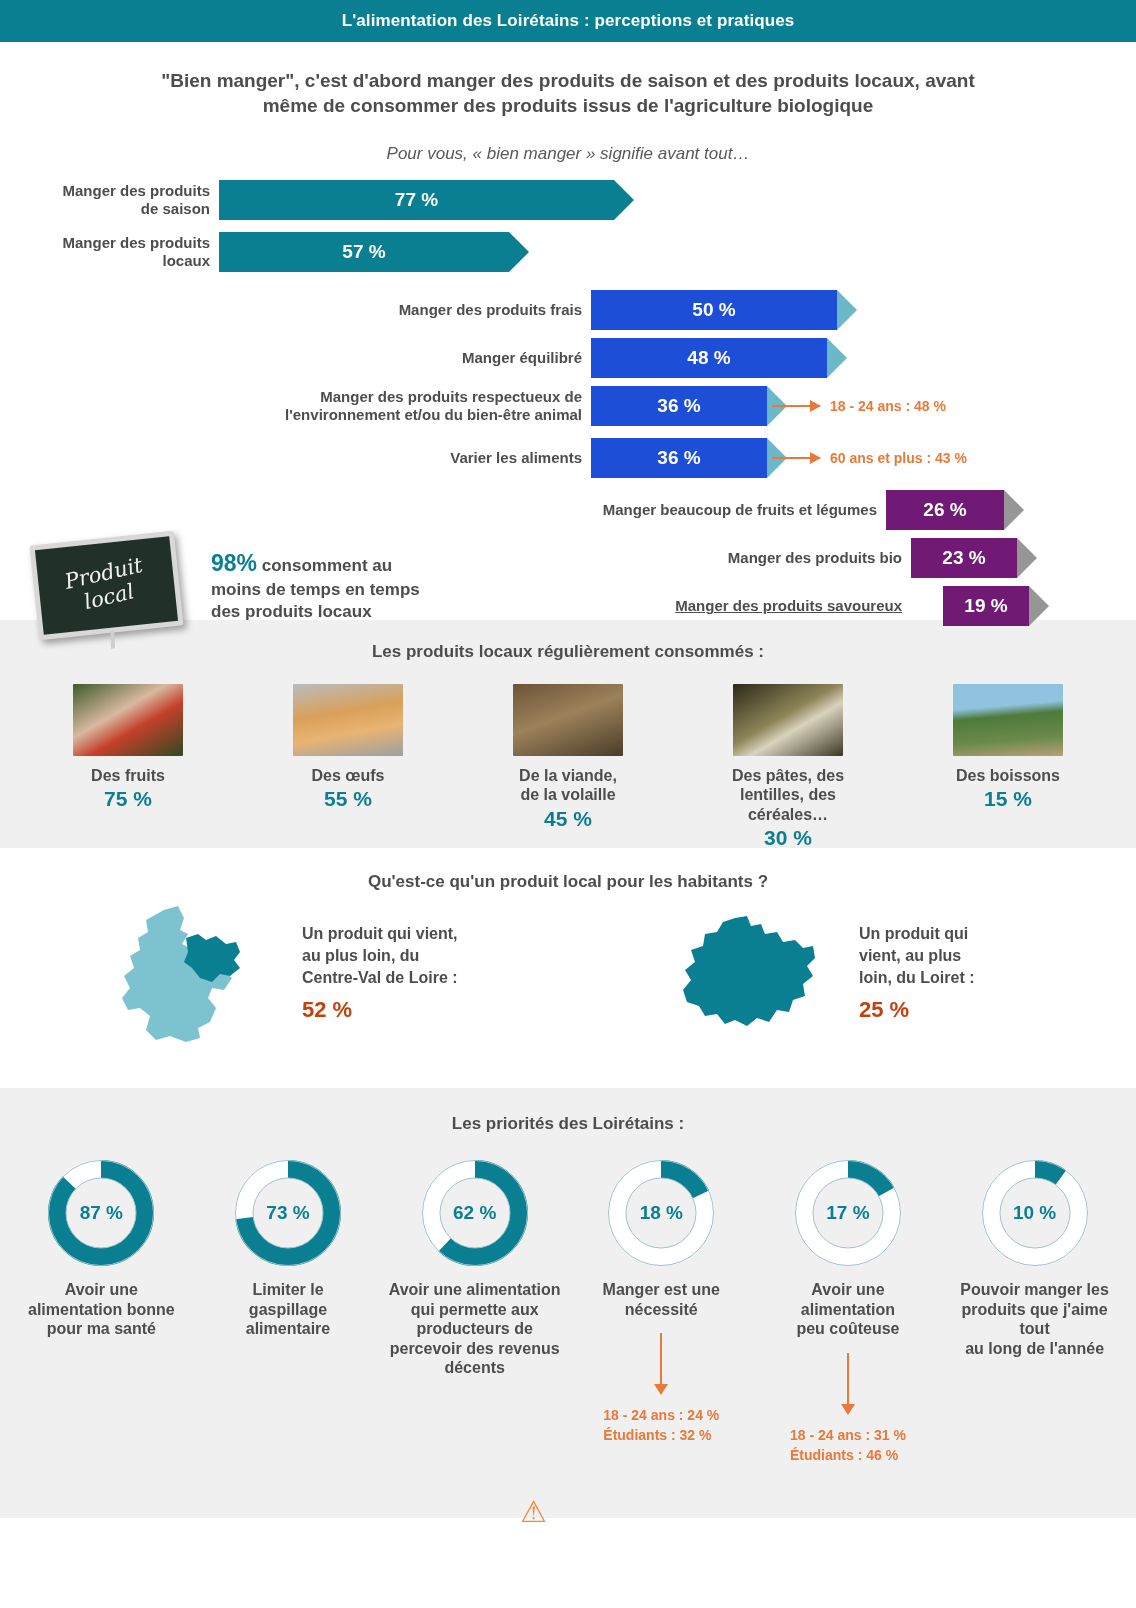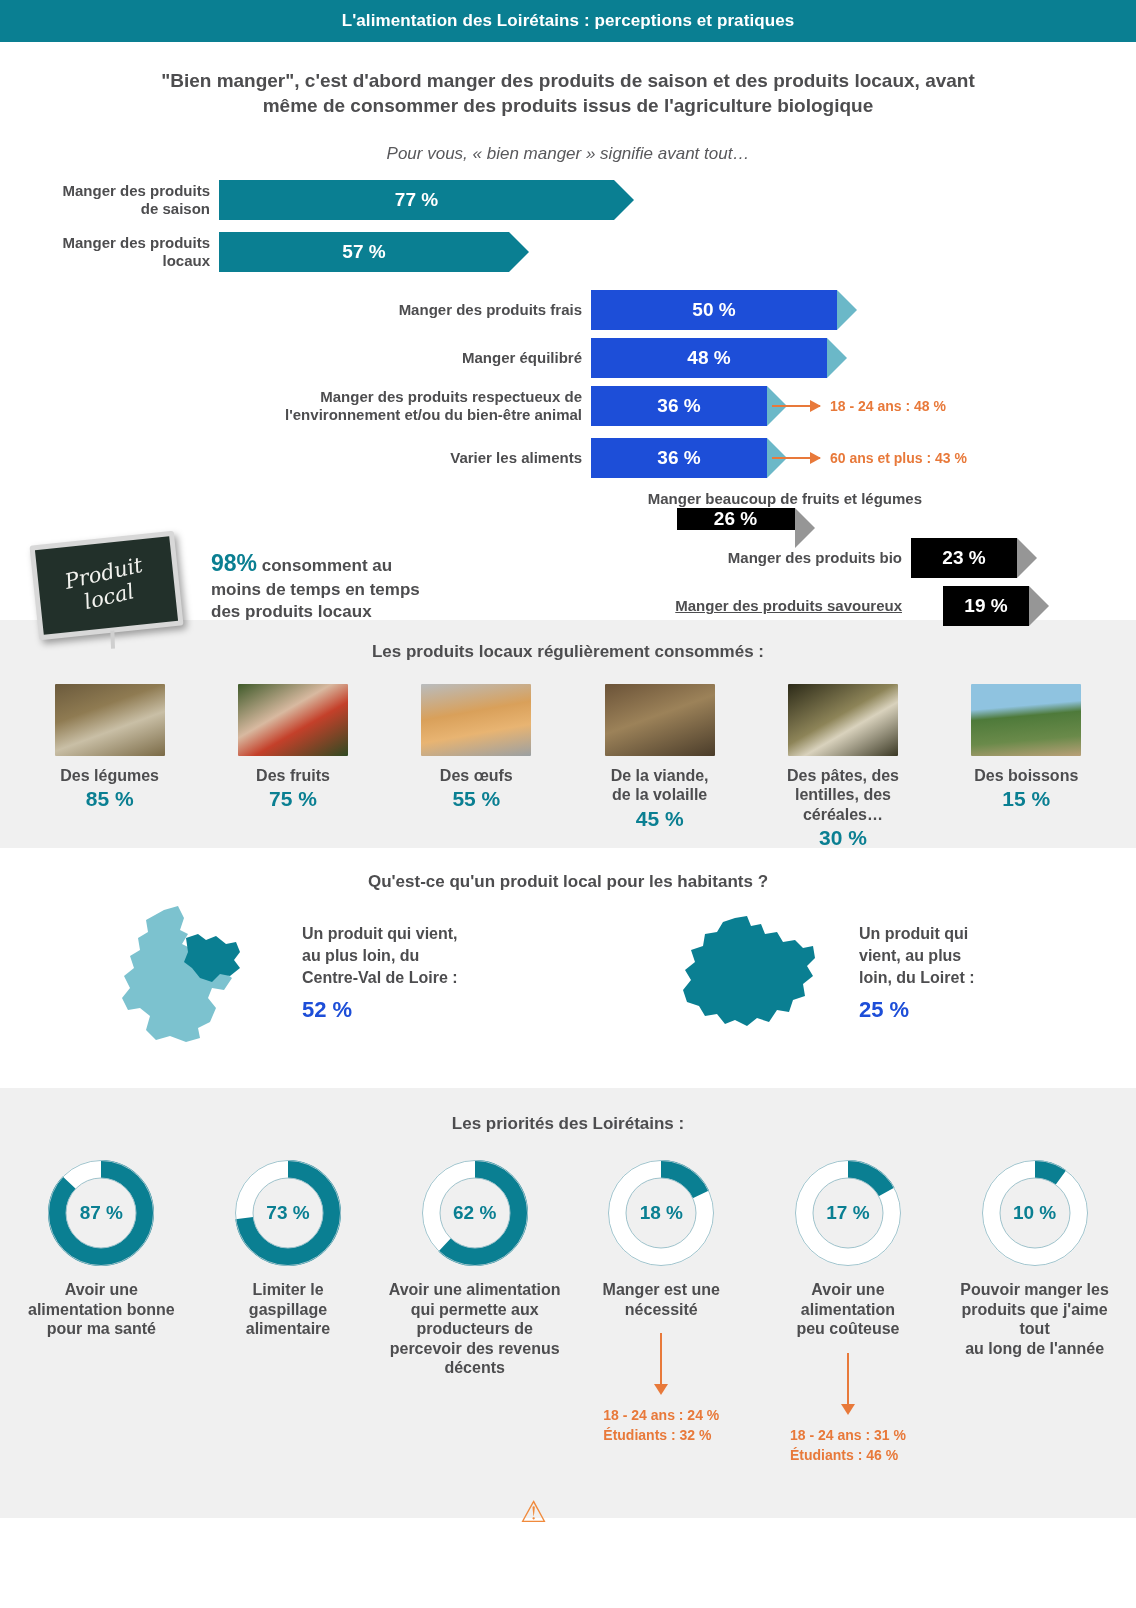--- a/index.html
+++ b/index.html
@@ -32,21 +32,21 @@
   .barlabel{
     text-align:right;font-weight:bold;font-size:15px;color:#4d4d4f;
     line-height:1.18;padding-right:9px;
   }
   .bararrow{
     position:relative;height:40px;display:flex;align-items:center;
     justify-content:center;color:#fff;font-weight:bold;font-size:19px;
   }
   .bararrow.teal-dark{background:#0a7f92;text-align:center;}
   .bararrow.teal-light{background:#1d4ed8;}
-  .bararrow.grey{background:#000000;}
+  .bararrow.grey{background:#701a75;}
   .bararrow::after{
     content:"";position:absolute;left:100%;top:0;
     width:0;height:0;border-top:20px solid transparent;
     border-bottom:20px solid transparent;
   }
   .bararrow.teal-dark::after{border-left:20px solid #0a7f92;}
   .bararrow.teal-light::after{border-left:20px solid #6bb8c8;}
   .bararrow.grey::after{border-left:20px solid #969696;}
   .barval{position:relative;z-index:2;}
   
@@ -94,21 +94,21 @@
   .products{display:flex;justify-content:space-around;padding:22px 18px 0;}
   .product{width:170px;text-align:center;}
   .thumb{width:110px;height:72px;margin:0 auto;background:#cfcfcf;
     border-radius:1px;overflow:hidden;position:relative;}
   .pname{margin-top:10px;font-size:16px;font-weight:bold;color:#4d4d4f;line-height:1.2;}
   .pval{margin-top:2px;font-size:21px;font-weight:bold;color:#0a7f92;}
   
   .maps{display:flex;padding-top:12px;padding-left:20px;}
   .mapblock{display:flex;align-items:center;}
   .maptxt{font-size:16px;font-weight:bold;color:#4d4d4f;line-height:1.38;}
-  .maptxt .mval{color:#1d4ed8;font-size:22px;display:block;margin-top:6px;}
+  .maptxt .mval{color:#c2410c;font-size:22px;display:block;margin-top:6px;}
   
   .donuts{display:flex;justify-content:space-around;padding:26px 8px 0;}
   .donut-col{width:172px;text-align:center;position:relative;}
   .donut{width:106px;height:106px;margin:0 auto;position:relative;}
   .donut svg{display:block;}
   .donut .dlabel{
     position:absolute;inset:0;display:flex;align-items:center;justify-content:center;
     font-size:19px;font-weight:bold;color:#0a7f92;
   }
   .dname{margin-top:14px;font-size:16px;font-weight:bold;color:#4d4d4f;line-height:1.22;}
@@ -163,21 +163,21 @@
       <div class="bararrow teal-light" style="width: 176px;">
         <span class="barval">36 %</span>
       </div>
     </div>
     <div class="barrow" style="top: 258px; left: 272px;">
       <div class="barlabel" style="width: 310px;"><span>Varier les aliments</span></div>
       <div class="bararrow teal-light" style="width: 176px;">
         <span class="barval">36 %</span>
       </div>
     </div>
-    <div class="barrow" style="top: 310px; left: 540px; flex-direction: column;">
+    <div class="barrow" style="top: 310px; left: 495px;">
       <div class="barlabel" style="width: 382px;"><span>Manger beaucoup de fruits et légumes</span></div>
       <div class="bararrow grey" style="width: 118px;">
         <span class="barval">26 %</span>
       </div>
     </div>
     <div class="barrow" style="top: 358px; left: 520px;">
       <div class="barlabel" style="width: 382px;"><span>Manger des produits bio</span></div>
       <div class="bararrow grey" style="width: 106px;">
         <span class="barval">23 %</span>
       </div>
@@ -208,25 +208,20 @@
     <div class="stick"></div>
   </div>
   <div class="callout-txt">
     <span class="big">98%</span><span> consomment au moins de temps en temps des produits locaux</span>
   </div>
 </div>
 
 <div class="band" style="height:228px;">
   <div class="band-title">Les produits locaux régulièrement consommés :</div>
   <div class="products" id="products-row">
-      <div class="product">
-        <div class="thumb" style="background: linear-gradient(160deg, rgb(107, 90, 60) 0%, rgb(143, 123, 82) 35%, rgb(201, 191, 166) 60%, rgb(122, 106, 70) 100%);"></div>
-        <div class="pname"><span>Des légumes</span></div>
-        <div class="pval">85 %</div>
-      </div>
       <div class="product">
         <div class="thumb" style="background: linear-gradient(150deg, rgb(63, 90, 42) 0%, rgb(216, 185, 160) 40%, rgb(196, 64, 42) 60%, rgb(47, 74, 34) 100%);"></div>
         <div class="pname"><span>Des fruits</span></div>
         <div class="pval">75 %</div>
       </div>
       <div class="product">
         <div class="thumb" style="background: linear-gradient(170deg, rgb(185, 188, 190) 0%, rgb(217, 160, 90) 40%, rgb(232, 180, 114) 65%, rgb(155, 160, 163) 100%);"></div>
         <div class="pname"><span>Des œufs</span></div>
         <div class="pval">55 %</div>
       </div>

